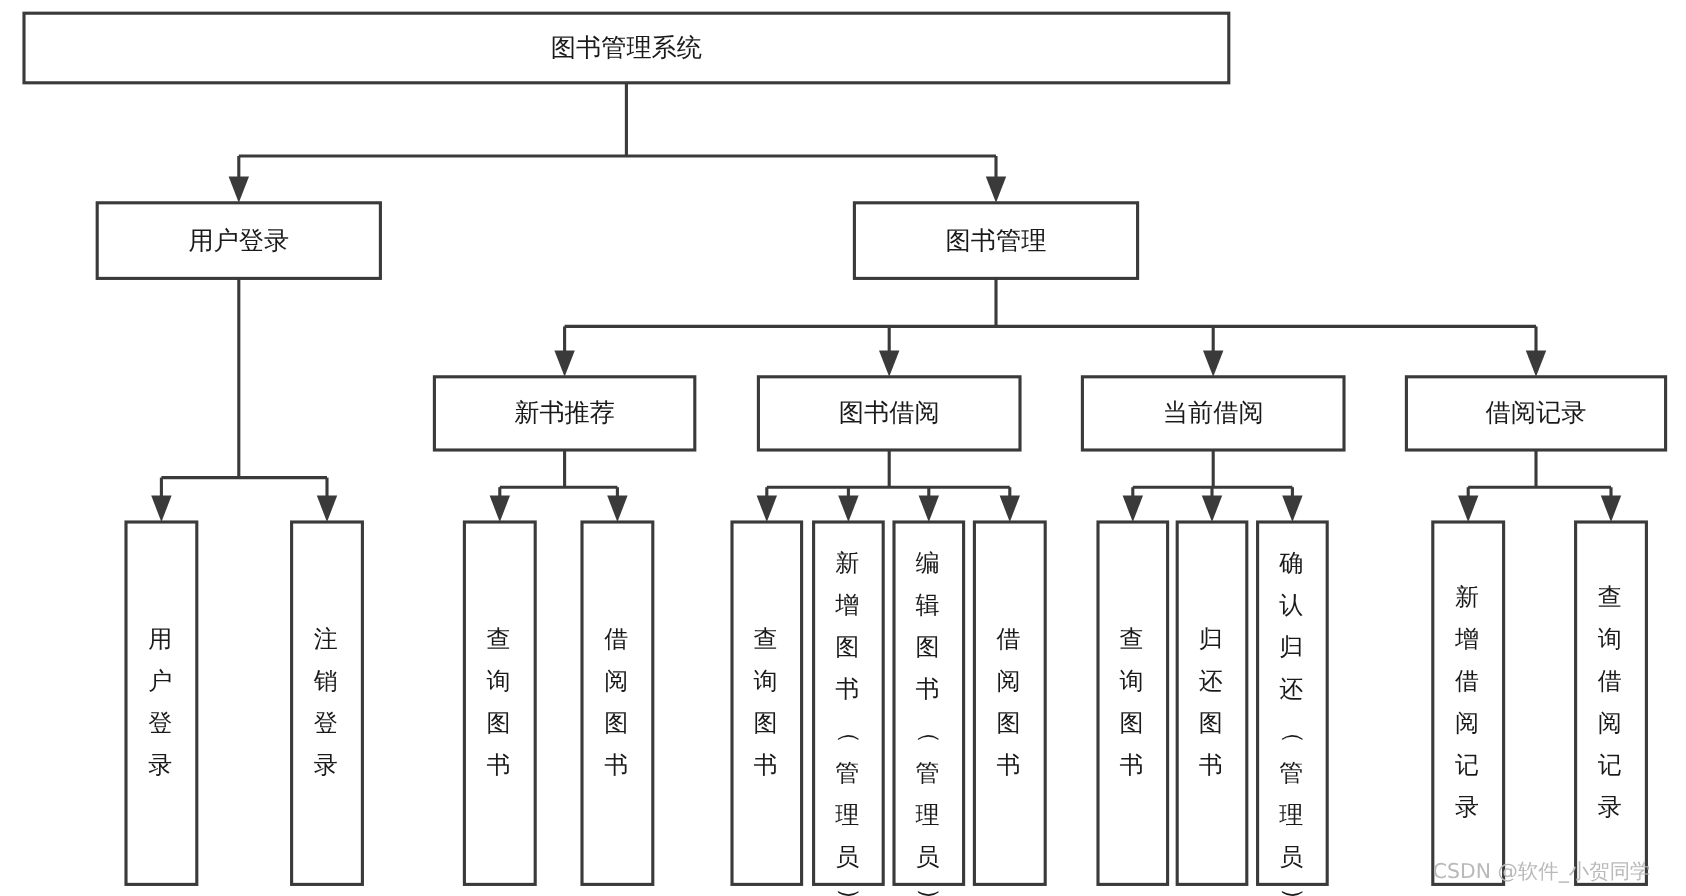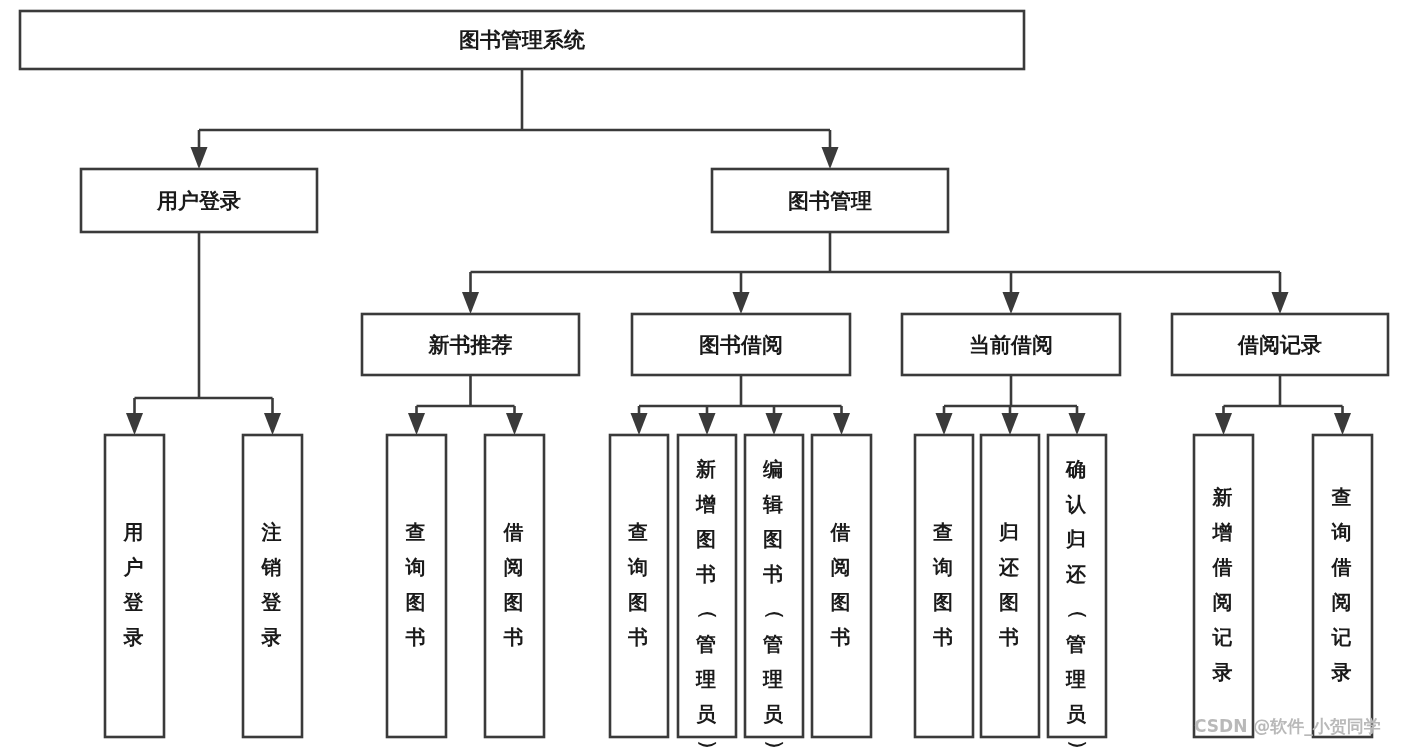--- a/index.html
+++ b/index.html
@@ -14,21 +14,20 @@
     font-family: "DejaVu Sans", "Liberation Sans", sans-serif;
     overflow: hidden;
     position: relative;
   }
   #diagram-root {
     position: absolute;
     left: 0;
     top: 0;
     width: 1405px;
     height: 747px;
-    font-weight: bold;
   }
   svg.diagram-canvas {
     display: block;
     width: 1405px;
     height: 747px;
   }
   .node-box {
     fill: #ffffff;
     stroke: #3a3a3a;
     stroke-width: 2.6;

